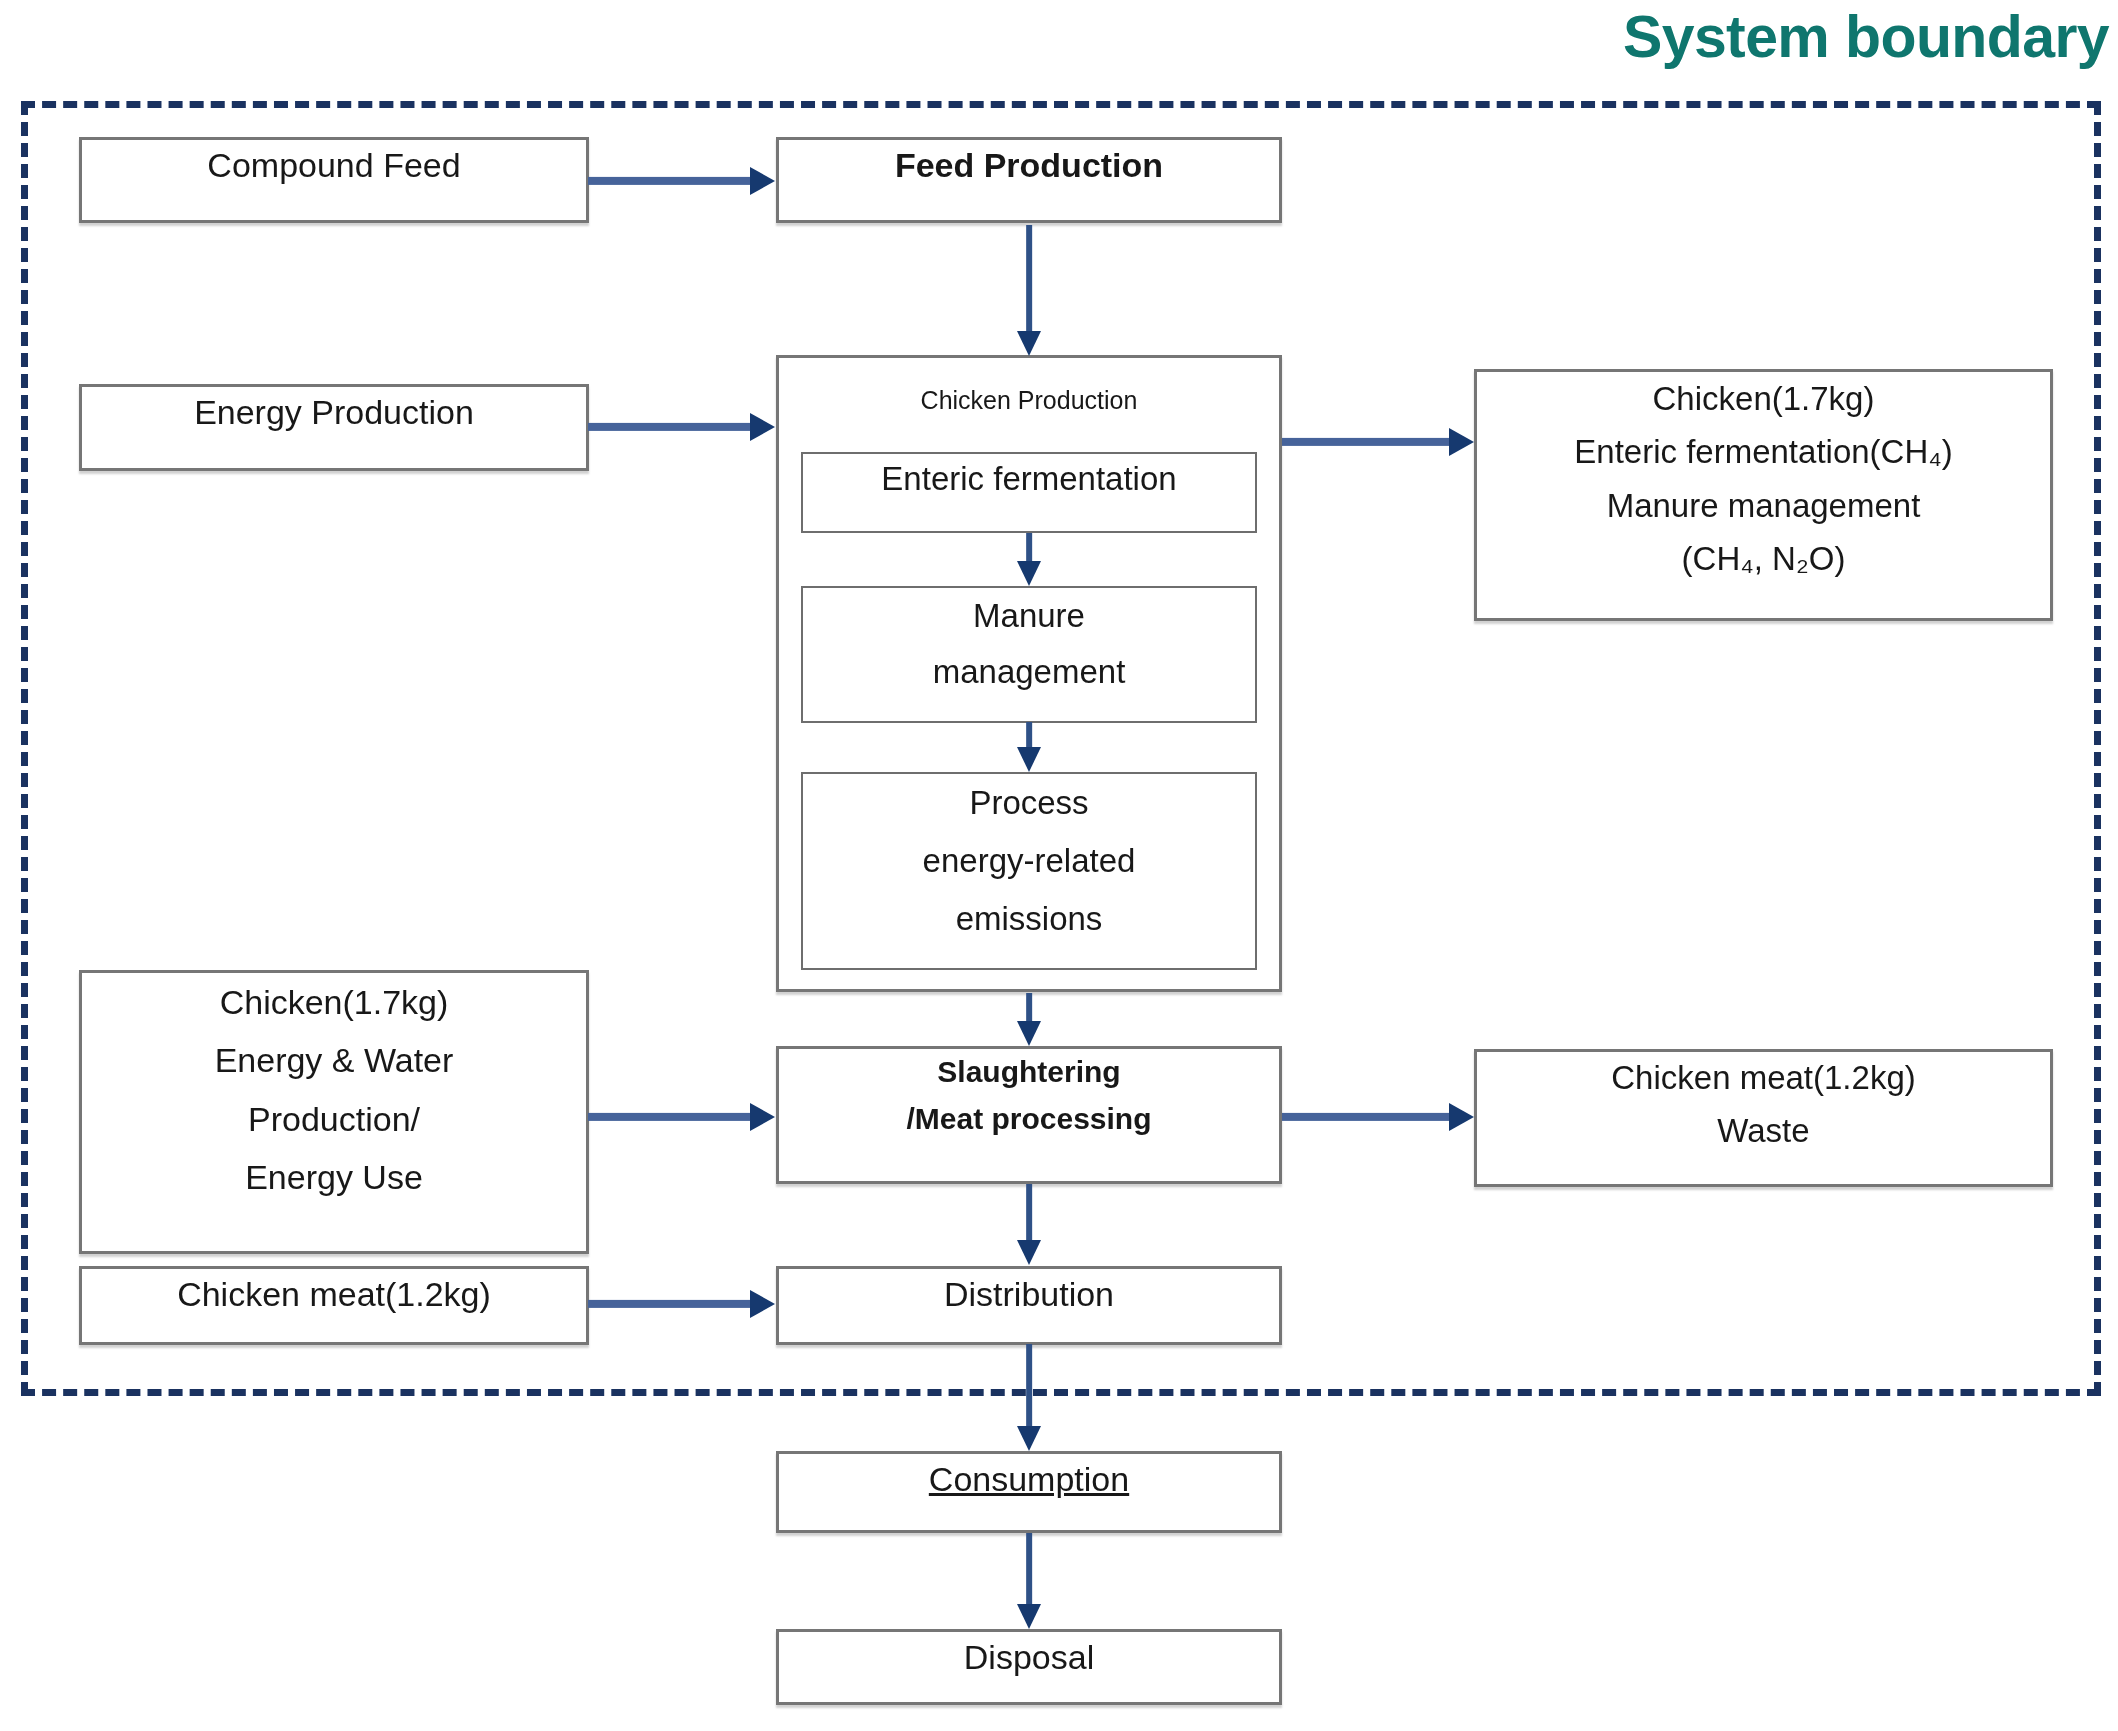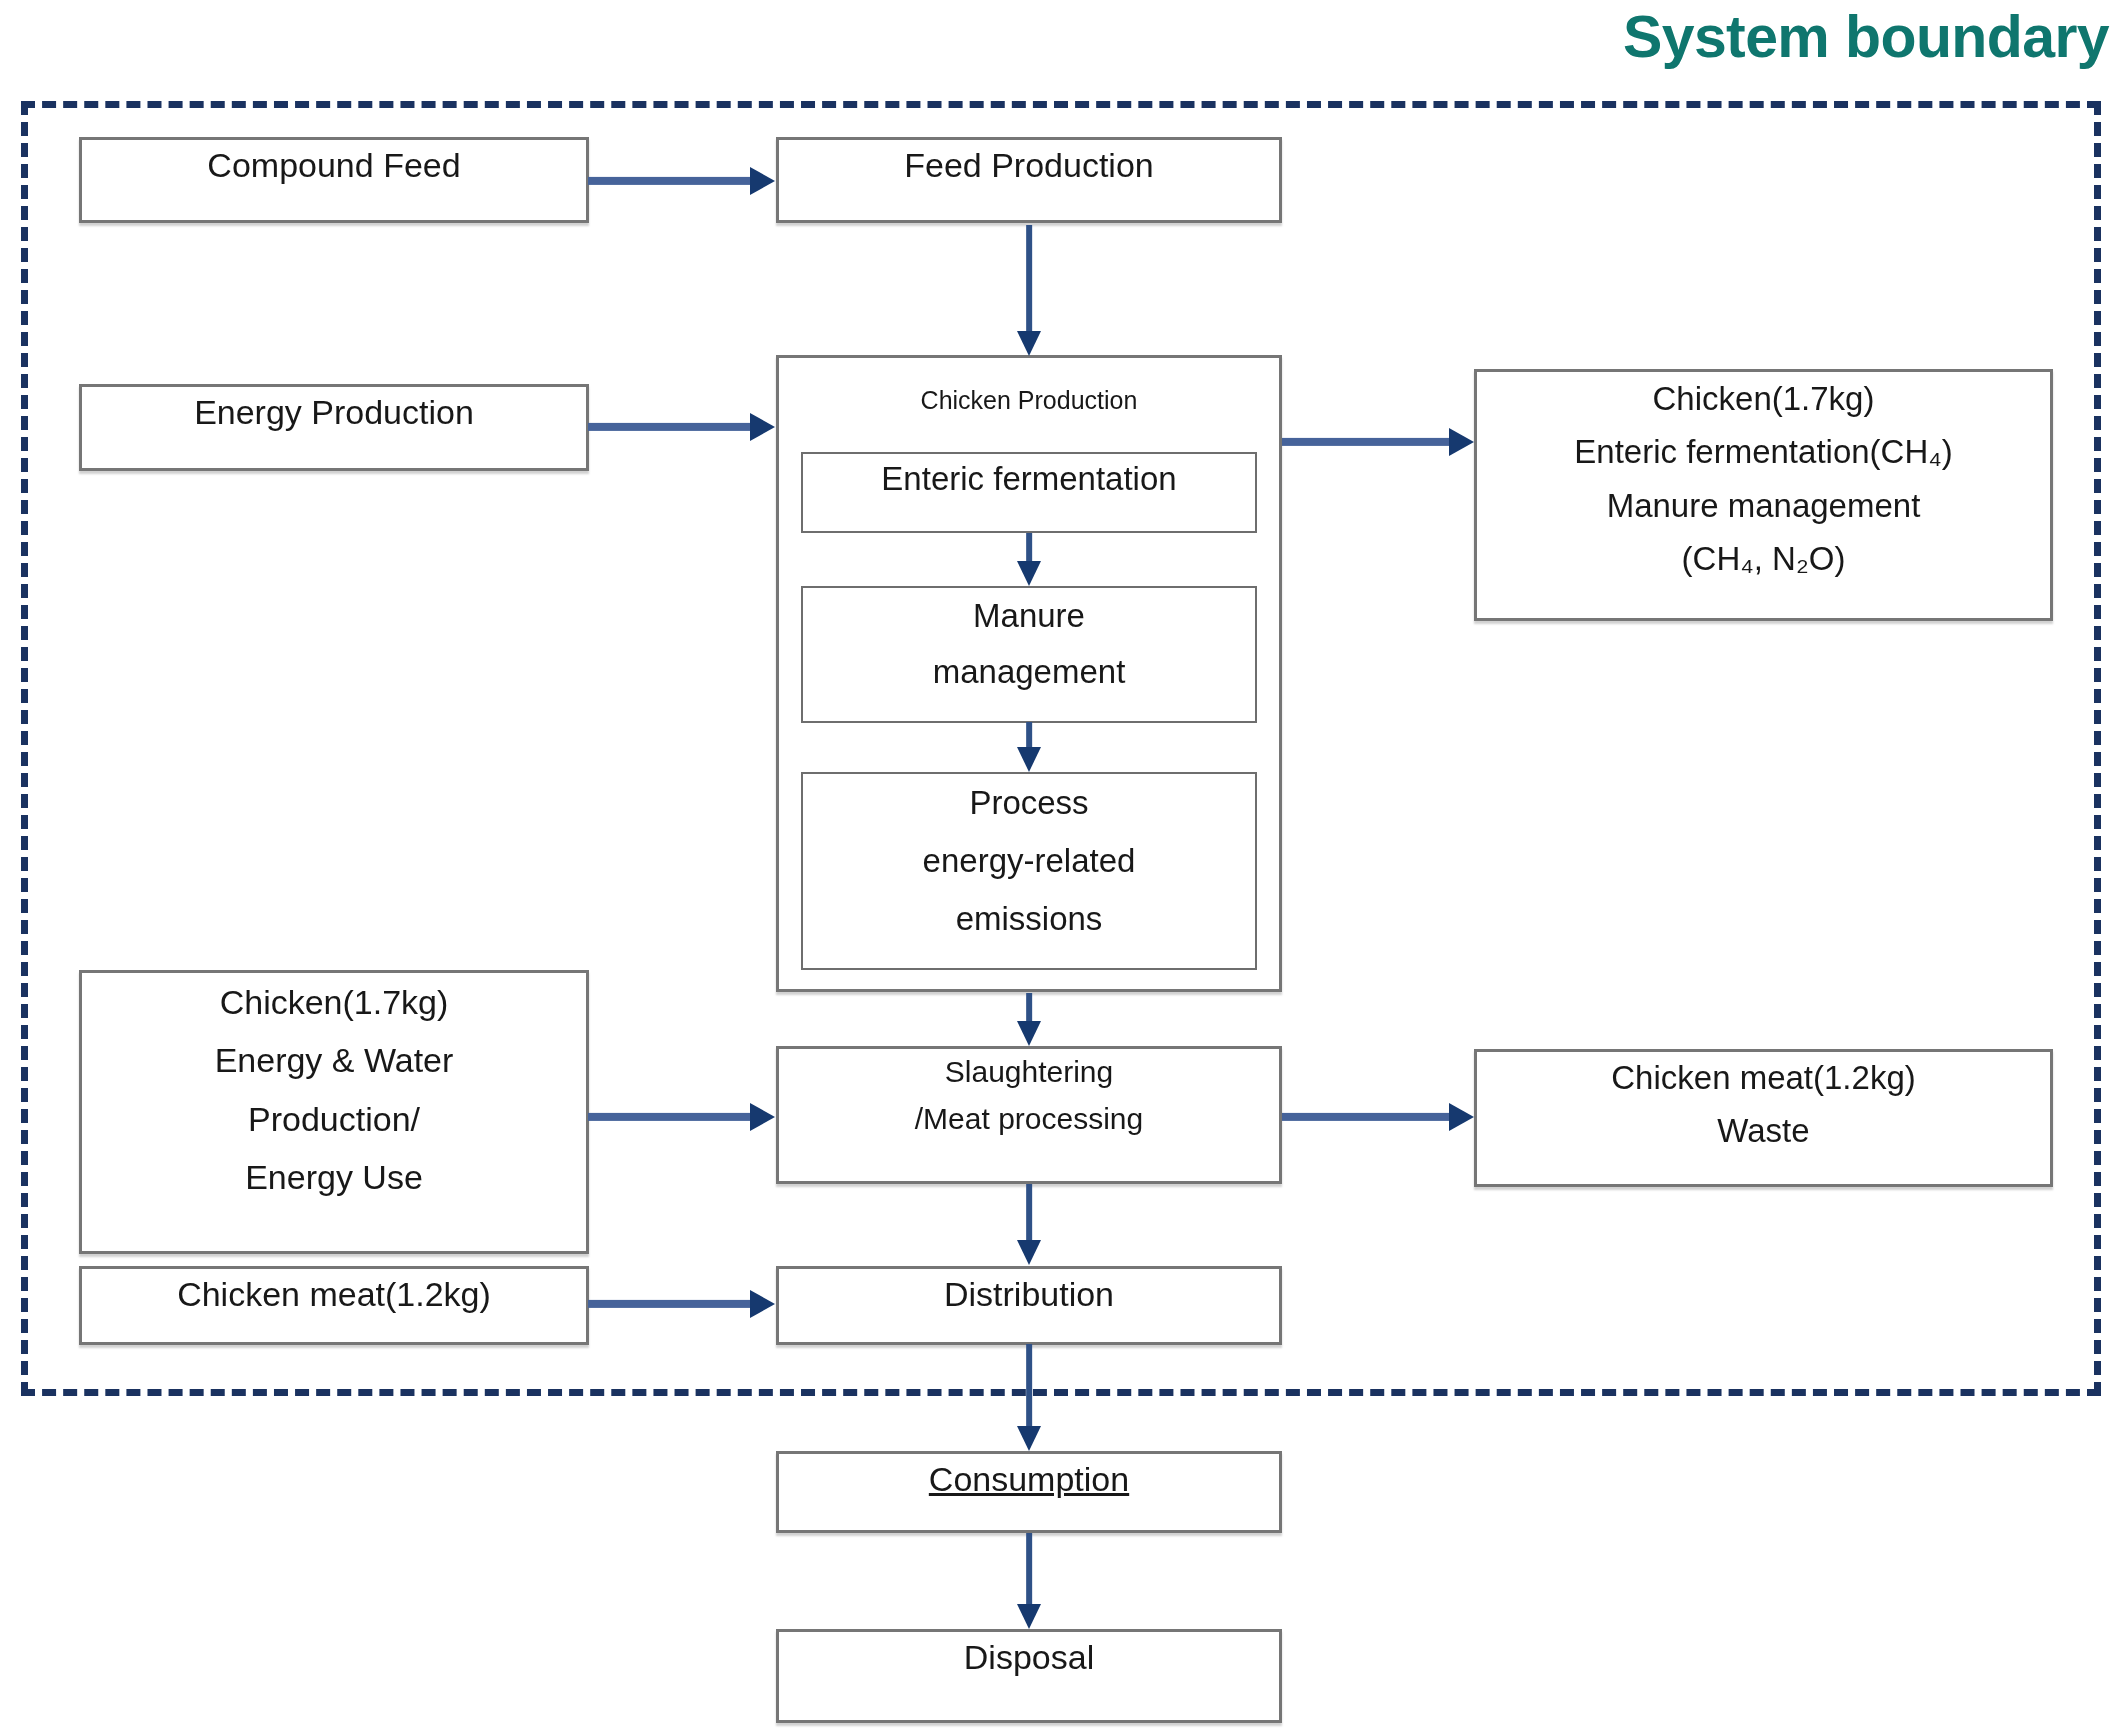--- a/index.html
+++ b/index.html
@@ -9,21 +9,21 @@
 
   .sys-title{position:absolute;top:2.5px;right:10px;font-size:59px;font-weight:bold;
              letter-spacing:-0.6px;color:#0f766e;}
 
   .boundary{position:absolute;left:21px;top:101px;width:2080px;height:1295px;
             border:7px dashed #1a3260;box-sizing:border-box;}
 
   .box{position:absolute;background:#ffffff;border:3.1px solid #767676;box-sizing:border-box;
        display:flex;flex-direction:column;align-items:center;justify-content:flex-start;
        text-align:center;font-size:34px;line-height:1.5;box-shadow:0 2.5px 1.9px rgba(0,0,0,0.18);}
-  .bold{font-weight:normal;}
+  .bold{font-weight:bold;}
   .inner{border-width:2.5px;border-color:#6e6e6e;box-shadow:none;}
   .container-box{justify-content:flex-start;}
   .container-title{margin-top:24px;font-size:25px;font-weight:normal;}
   .ln{display:block;}
 
   
   .harrow{position:absolute;height:28px;}
   .harrow .shaft{position:absolute;left:0;top:50%;transform:translateY(-50%);
                  height:8.2px;width:calc(100% - 21.4px);background:#46639a;}
   .harrow .head{position:absolute;right:0;top:50%;transform:translateY(-50%);
@@ -101,21 +101,21 @@
   <div class="box" style="left:79px;top:1266px;width:510px;height:79px;">
     <span class="ln">Chicken meat(1.2kg)</span>
   </div>
   <div class="box" style="left:776px;top:1266px;width:506px;height:79px;">
     <span class="ln">Distribution</span>
   </div>
 
   <div class="box" style="left:776px;top:1451px;width:506px;height:82px;text-decoration:underline;">
     <span class="ln">Consumption</span>
   </div>
-  <div class="box" style="left:776px;top:1629px;width:506px;height:94px;">
+  <div class="box" style="left:776px;top:1629px;width:506px;height:76px;">
     <span class="ln">Disposal</span>
   </div>
 
   <div class="harrow" style="left:588px;top:167px;width:187px;">
     <div class="shaft"></div>
       <div class="head"></div>
   </div>
   <div class="harrow" style="left:588px;top:413px;width:187px;">
     <div class="shaft"></div>
       <div class="head"></div>

